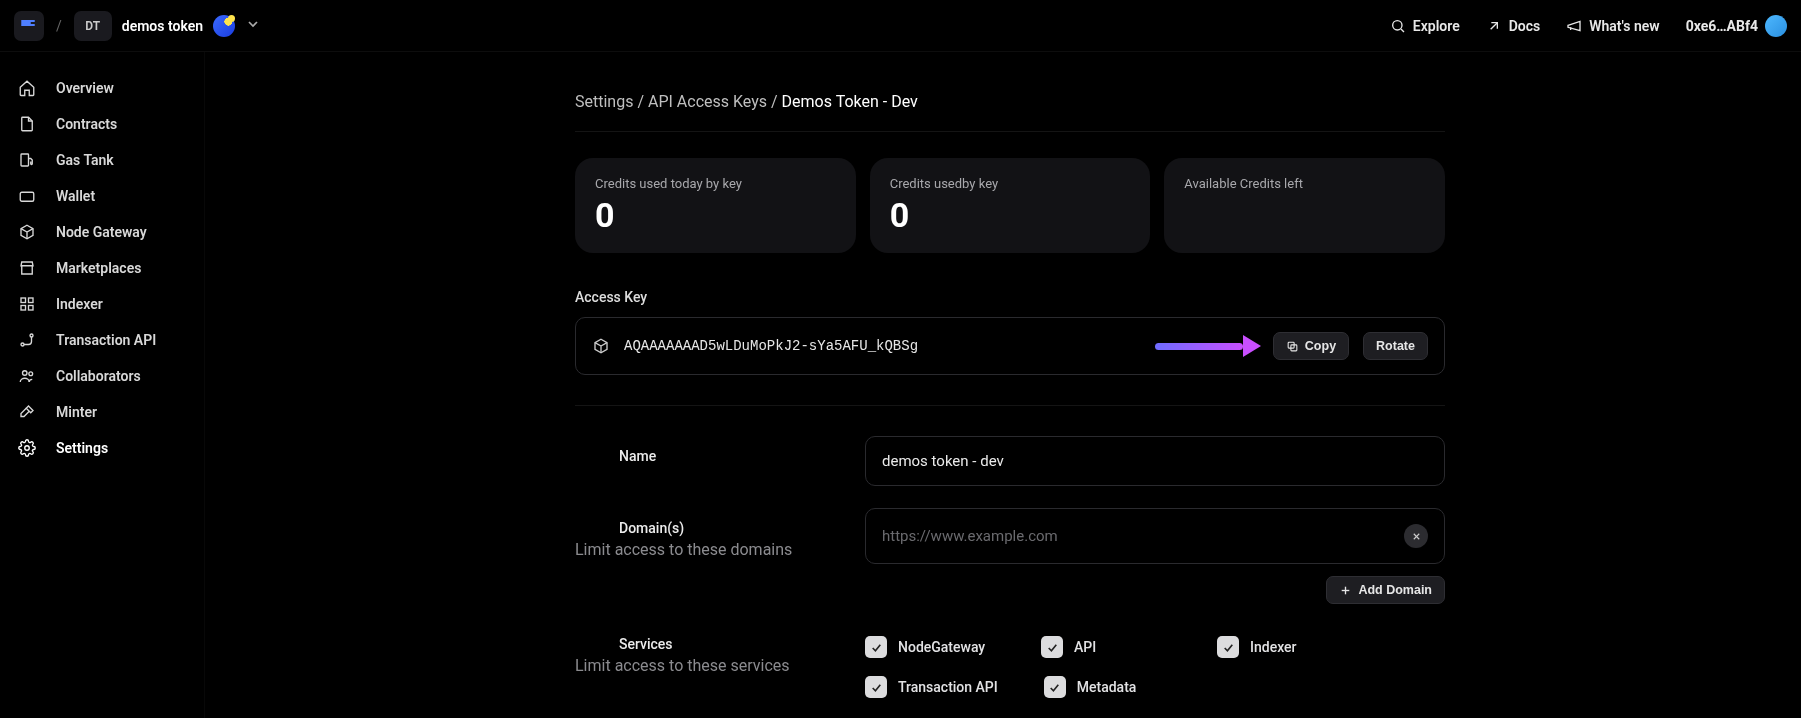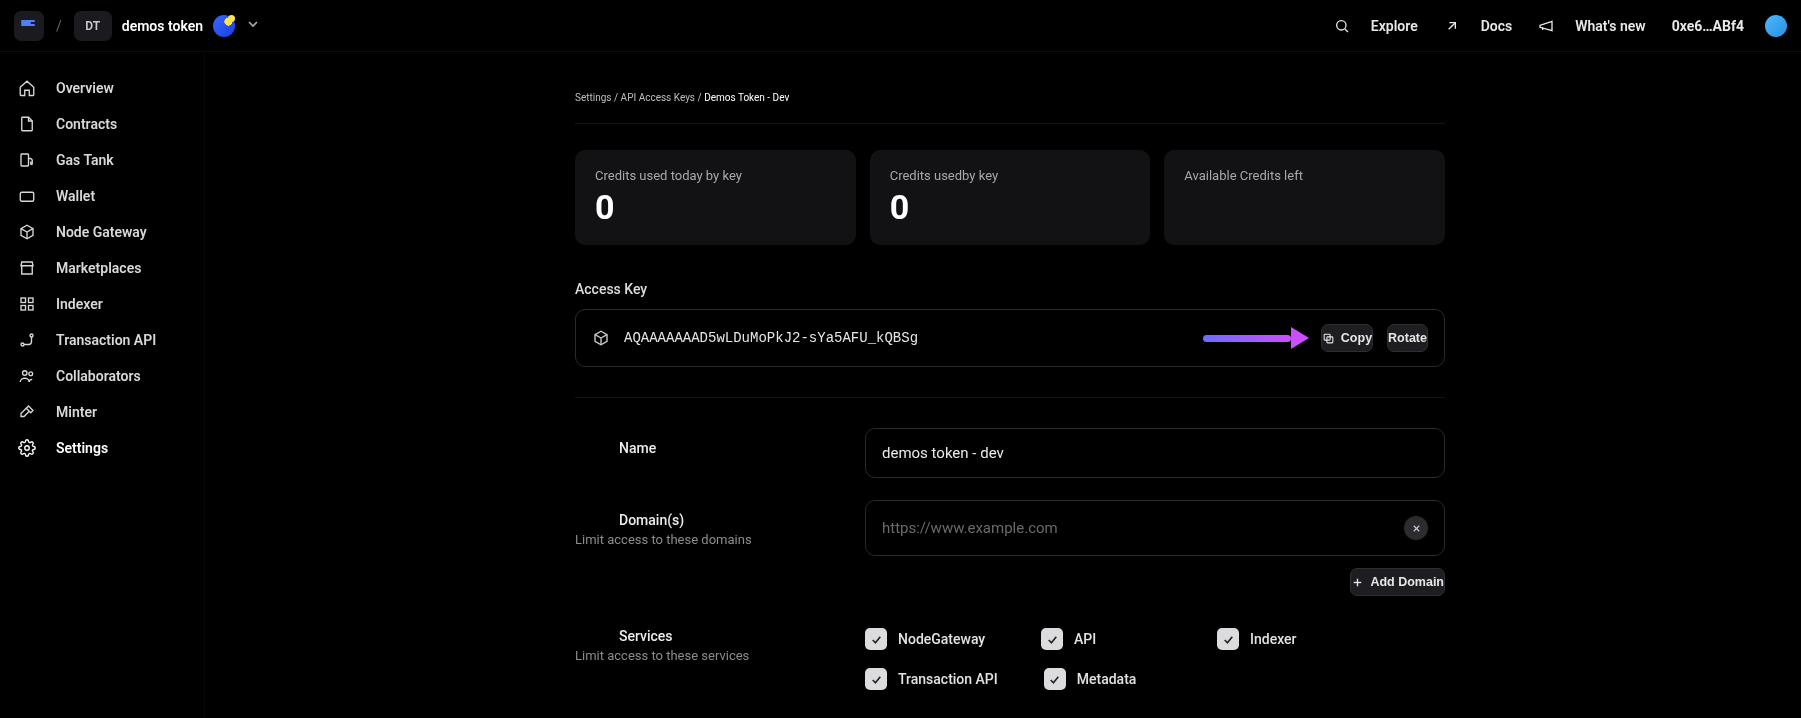--- a/index.html
+++ b/index.html
@@ -26,55 +26,55 @@
 .logo-bars div:nth-child(1){width:14px}
 .logo-bars div:nth-child(2){width:10px}
 .logo-bars div:nth-child(3){width:14px}
 .topbar-sep { color:#666; margin:0 12px; }
 .proj-badge { width:38px; height:30px; background:#1a1a1f; border-radius:7px; display:flex; align-items:center; justify-content:center; font-size:12px; font-weight:600; color:#ccc; }
 .proj-name { font-weight:600; margin-left:10px; }
 .proj-icon { width:22px; height:22px; border-radius:50%; background: radial-gradient(circle at 70% 30%, #ffe44d 0 18%, transparent 19%), linear-gradient(135deg,#3b6aff,#1a3de0); margin-left:10px; position:relative; }
 .proj-icon::after{content:"";position:absolute;top:0;right:0;width:7px;height:7px;background:#ffe44d;border-radius:50%;}
 .chev { margin-left:10px; color:#aaa; }
 .topbar-right { margin-left:auto; display:flex; align-items:center; gap:26px; }
-.tb-link { display:flex; align-items:center; gap:21px; color:#e8e8e8; font-weight:600; cursor:pointer; }
+.tb-link { display:flex; align-items:center; gap:7px; color:#e8e8e8; font-weight:600; cursor:pointer; }
 .tb-link svg { width:16px; height:16px; }
 .wallet-addr { font-weight:700; }
 .avatar { width:22px; height:22px; border-radius:50%; background: linear-gradient(135deg,#4db8ff,#2a8fe0); }
 
 .layout { display:flex; height: calc(100% - 52px); }
 .sidebar { width:205px; padding:18px 8px; border-right:1px solid rgba(255,255,255,0.03); }
 .side-item { display:flex; align-items:center; gap:20px; padding:9px 10px; color:#d8d8d8; font-weight:600; cursor:pointer; border-radius:6px; }
 .side-item svg { width:18px; height:18px; flex-shrink:0; }
 .side-item.active { color:#fff; }
 
 .main { flex:1; overflow:auto; padding:40px 60px 40px 370px; }
 .content { max-width: 870px; }
-.crumbs { font-size:10px; color:#bfbfbf; padding-bottom:20px; border-bottom:1px solid rgba(255,255,255,0.08); }
+.crumbs { font-size:16px; color:#bfbfbf; padding-bottom:20px; border-bottom:1px solid rgba(255,255,255,0.08); }
 .crumbs a { color:#bfbfbf; text-decoration:none; }
 .crumbs .current { color:#fff; }
 
 .stats { display:flex; gap:14px; margin-top:26px; }
-.stat { flex:1; background:#121215; border-radius:10px; padding:18px 20px; }
+.stat { flex:1; background:#121215; border-radius:18px; padding:18px 20px; }
 .stat-label { font-size:13px; color:#a8a8ac; }
 .stat-value { font-size:34px; font-weight:700; margin-top:4px; }
 
 .section-label { color:#dcdcdc; font-weight:500; margin-top:36px; }
 
 .key-box { margin-top:12px; border:1px solid #2a2a2e; border-radius:10px; padding:14px 16px; display:flex; align-items:center; gap:14px; }
 .key-val { flex:1; font-family:Liberation Mono, monospace; color:#e6e6e6; }
-.btn { background:#1e1e22; border:1px solid #2e2e33; color:#e6e6e6; border-radius:7px; padding:6px 0; font-size:12.5px; font-weight:600; cursor:pointer; display:inline-flex; align-items:center; gap:6px; }
+.btn { background:#1e1e22; border:1px solid #2e2e33; color:#e6e6e6; border-radius:7px; padding:6px 12px; font-size:12.5px; font-weight:600; cursor:pointer; display:inline-flex; align-items:center; gap:6px; }
 .btn svg{width:13px;height:13px;}
 
 .hr { border:none; border-top:1px solid rgba(255,255,255,0.08); margin:30px 0; }
 
 .form-row { display:flex; gap:30px; margin-top:22px; }
 .form-left { width:260px; padding-top:12px; }
 .form-left .title { color:#ececec; font-weight:500;margin-left:44px; }
-.form-left .desc { color:#8b8b8f; font-size:13px; margin-top:4px; }
+.form-left .desc { color:#8b8b8f; font-size:16px; margin-top:4px; }
 .form-right { flex:1; }
 .field { width:100%; background:transparent; border:1px solid #2a2a2e; border-radius:10px; padding:15px 16px; display:flex; align-items:center; }
 .field input { flex:1; background:transparent; border:none; outline:none; color:#eaeaea; font-size:15px; font-family:inherit; }
 .field input::placeholder { color:#6a6a6e; }
 .clear-btn { width:24px; height:24px; border-radius:50%; background:#2c2c30; display:flex; align-items:center; justify-content:center; cursor:pointer; }
 .clear-btn svg{width:11px;height:11px;}
 .add-domain-row { display:flex; justify-content:flex-end; margin-top:12px; }
 
 .services-row { display:flex; gap:30px; margin-top:32px; }
 .chk-grid { flex:1; display:flex; flex-wrap:wrap; gap:18px 46px; }

